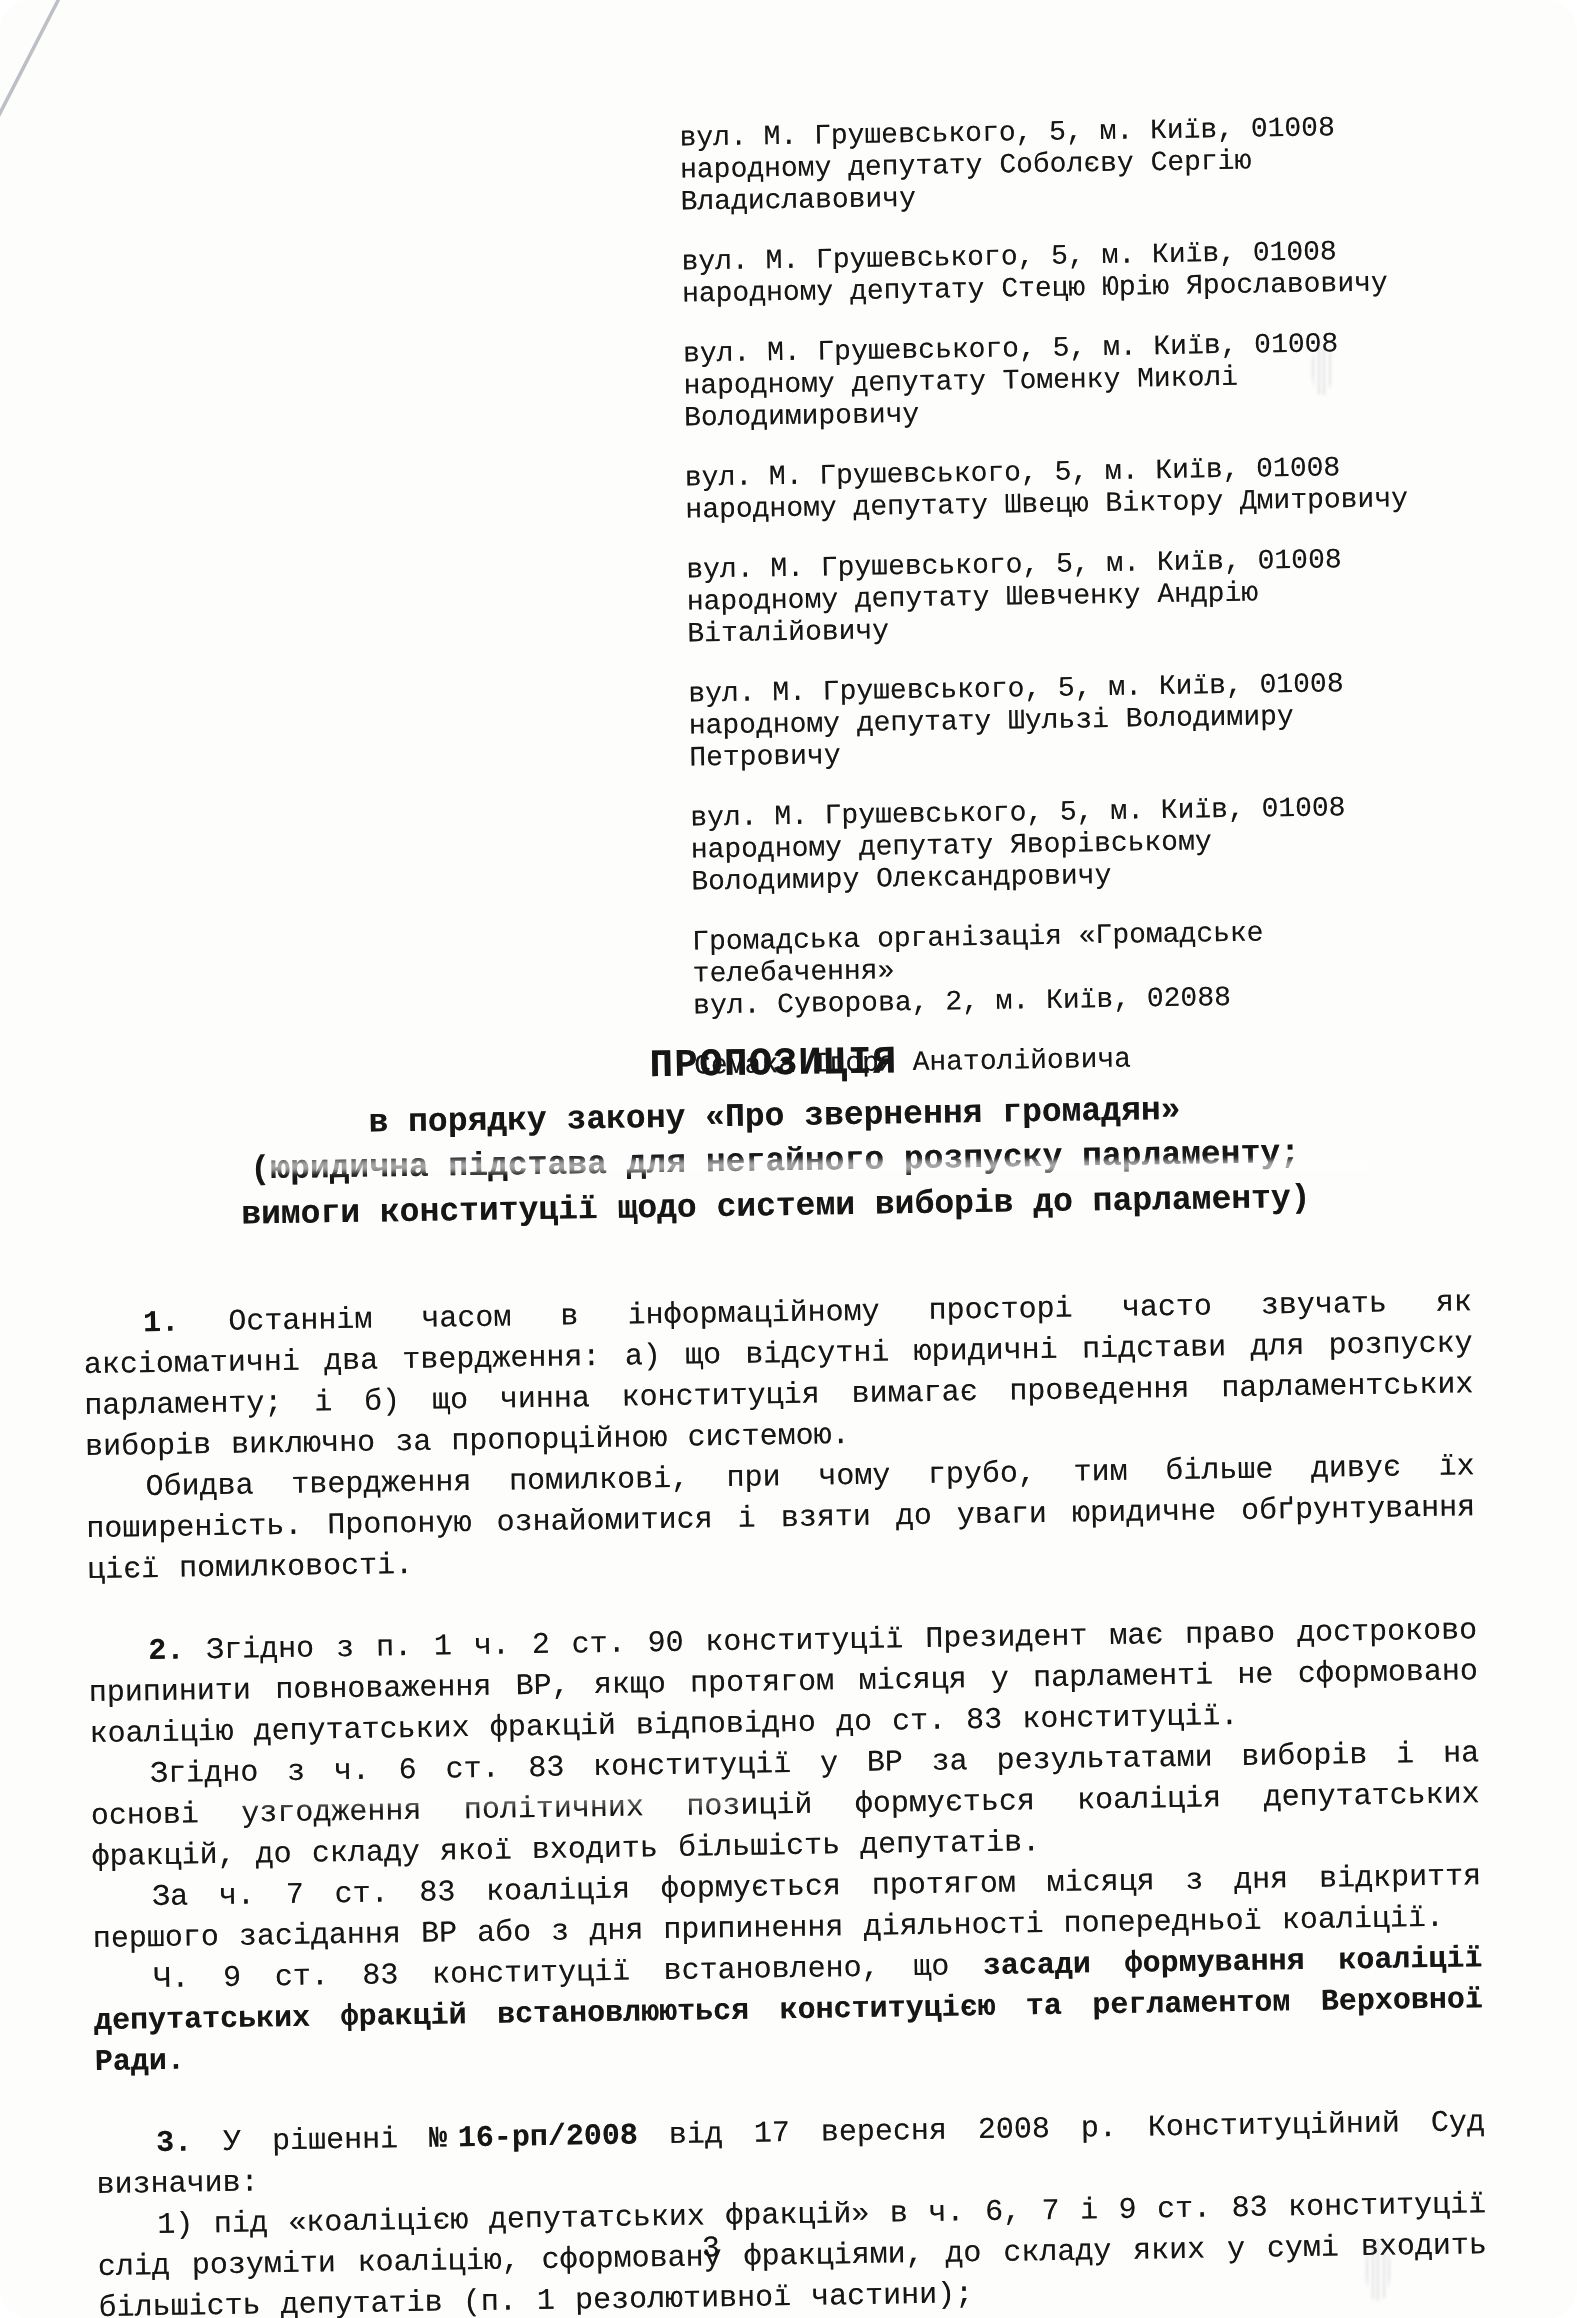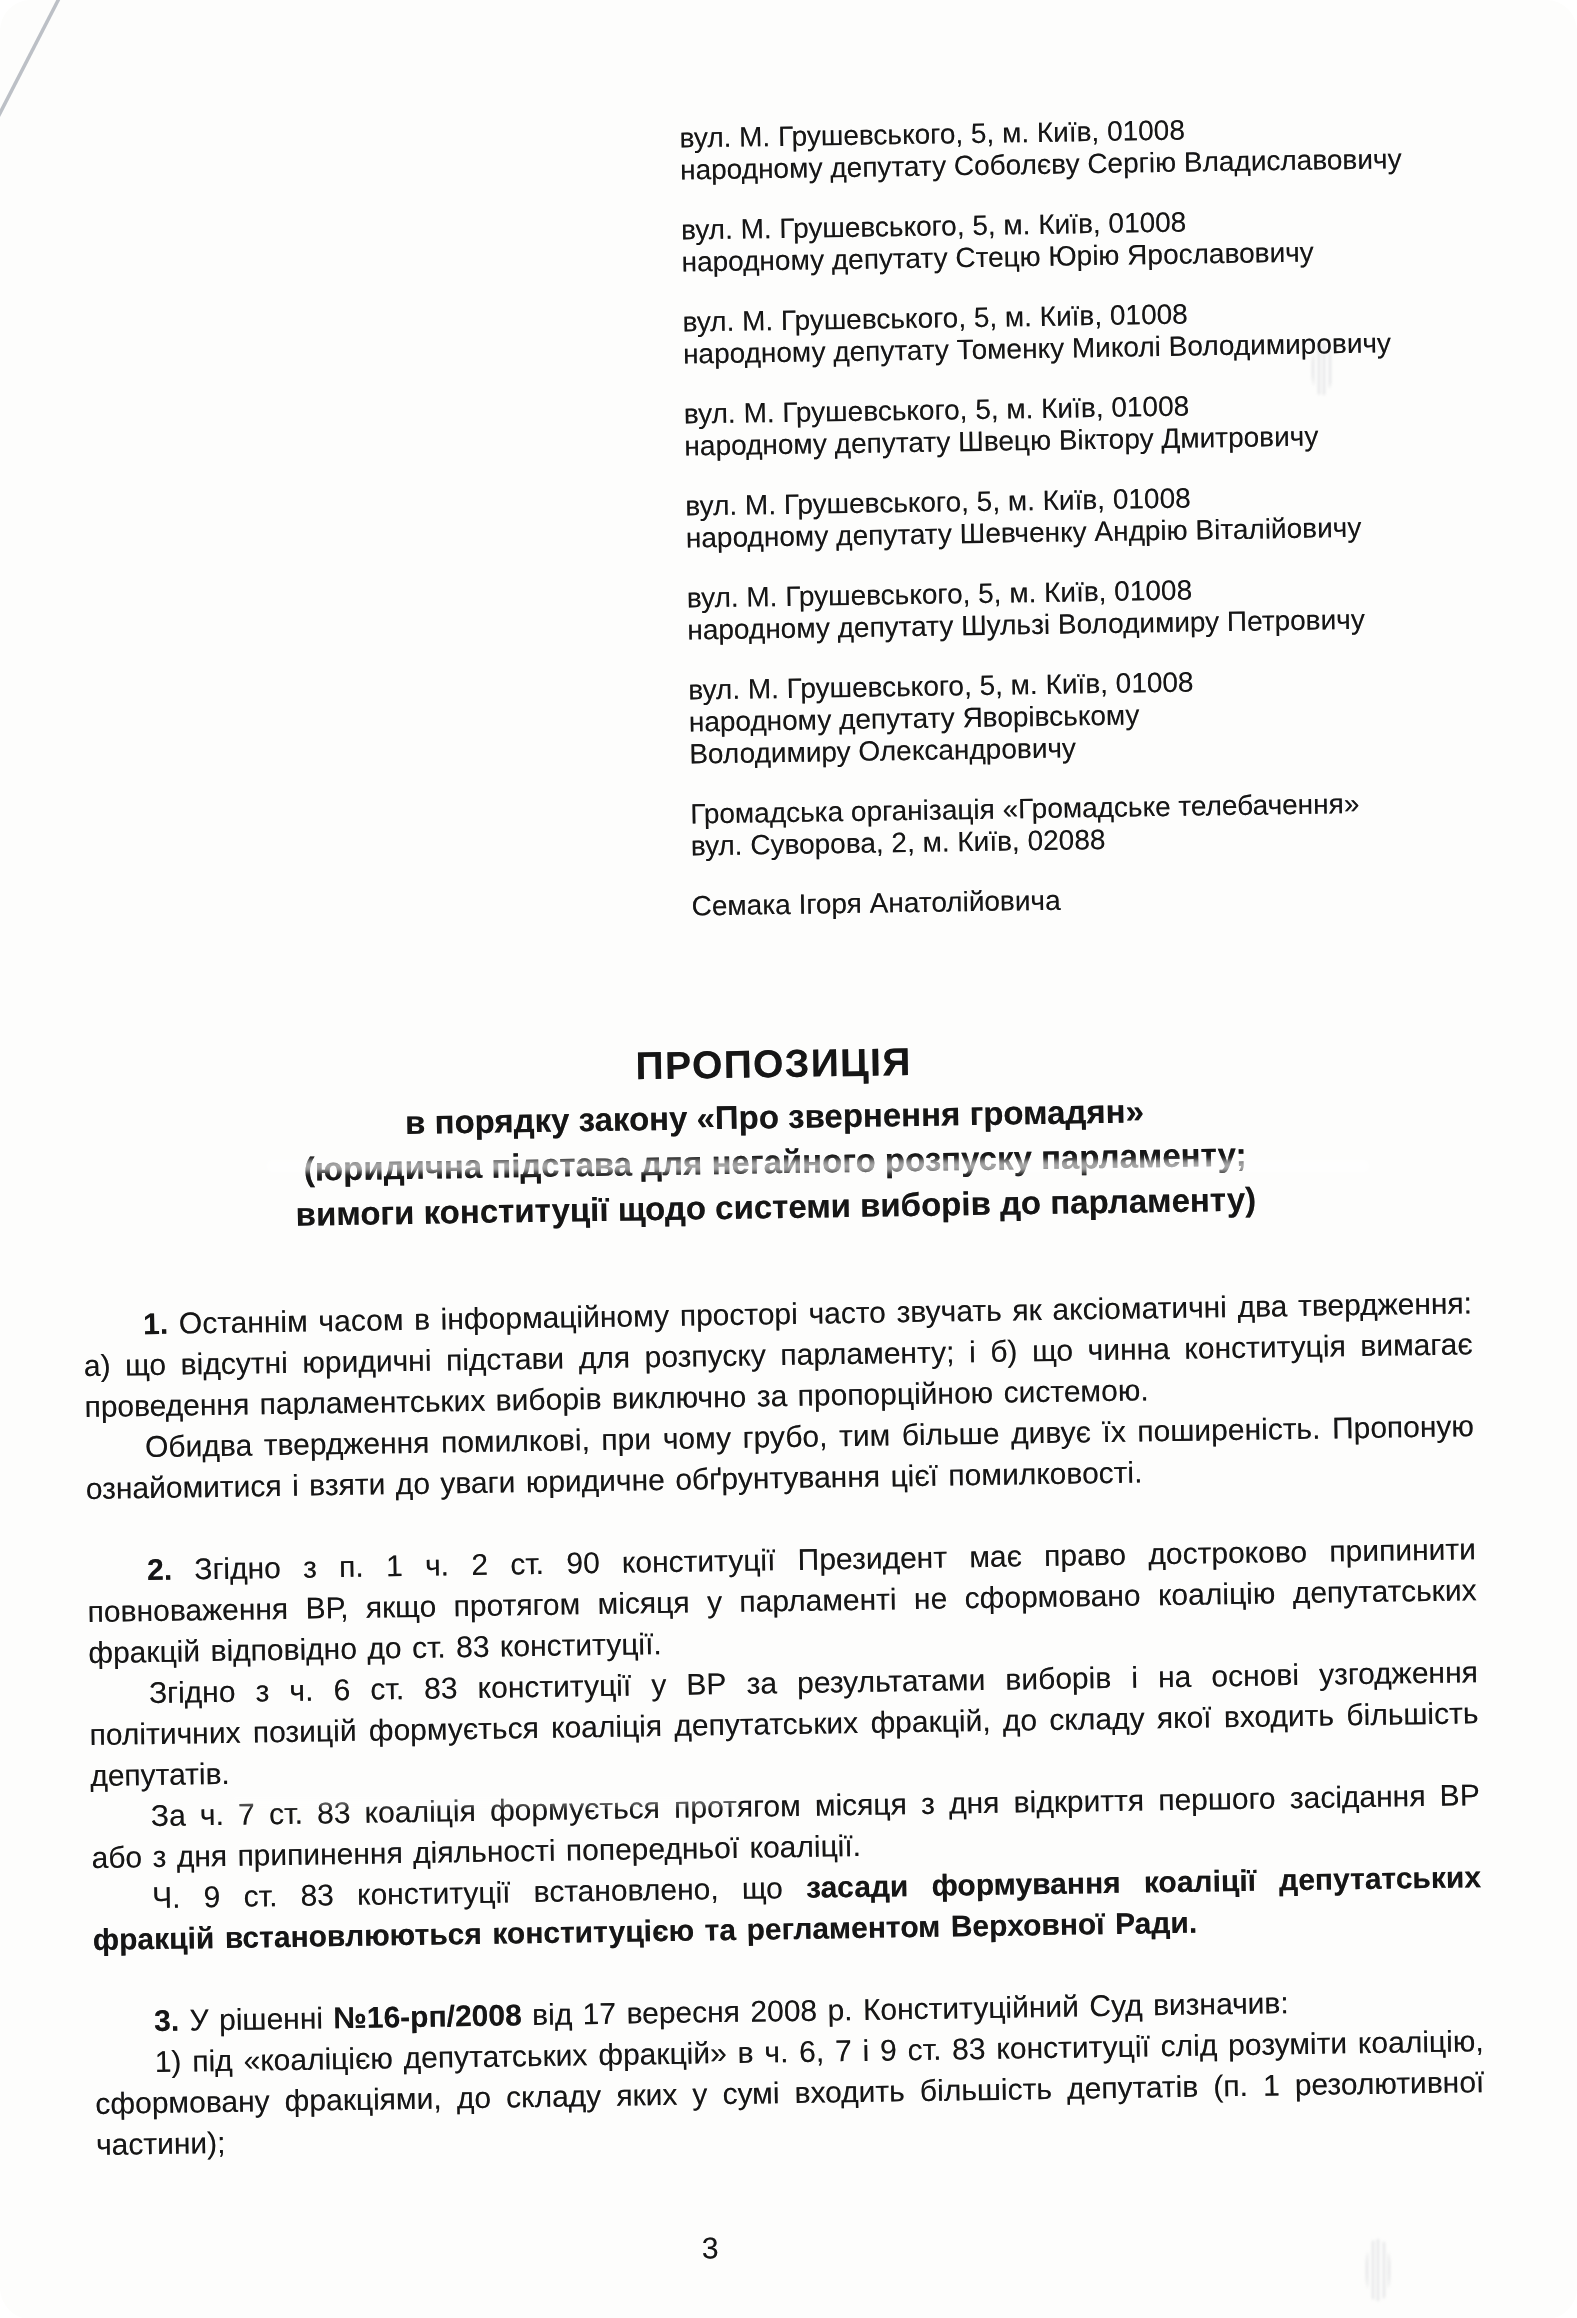--- a/index.html
+++ b/index.html
@@ -7,21 +7,21 @@
     padding: 0;
     background: #ffffff;
   }
   .page {
     position: relative;
     width: 1577px;
     height: 2319px;
     background: #fdfdfc;
     overflow: hidden;
     color: #161616;
-    font-family: Liberation Sans, sans-serif;
+    font-family: Liberation Mono, monospace;
     border-radius: 31px;
   }
   
   .sheet {
     position: absolute;
     inset: 0;
     transform: rotate(-0.9deg);
     transform-origin: 786px 1053px;
     text-shadow: 0 0 0.4px rgba(0,0,0,0.5);
   }

